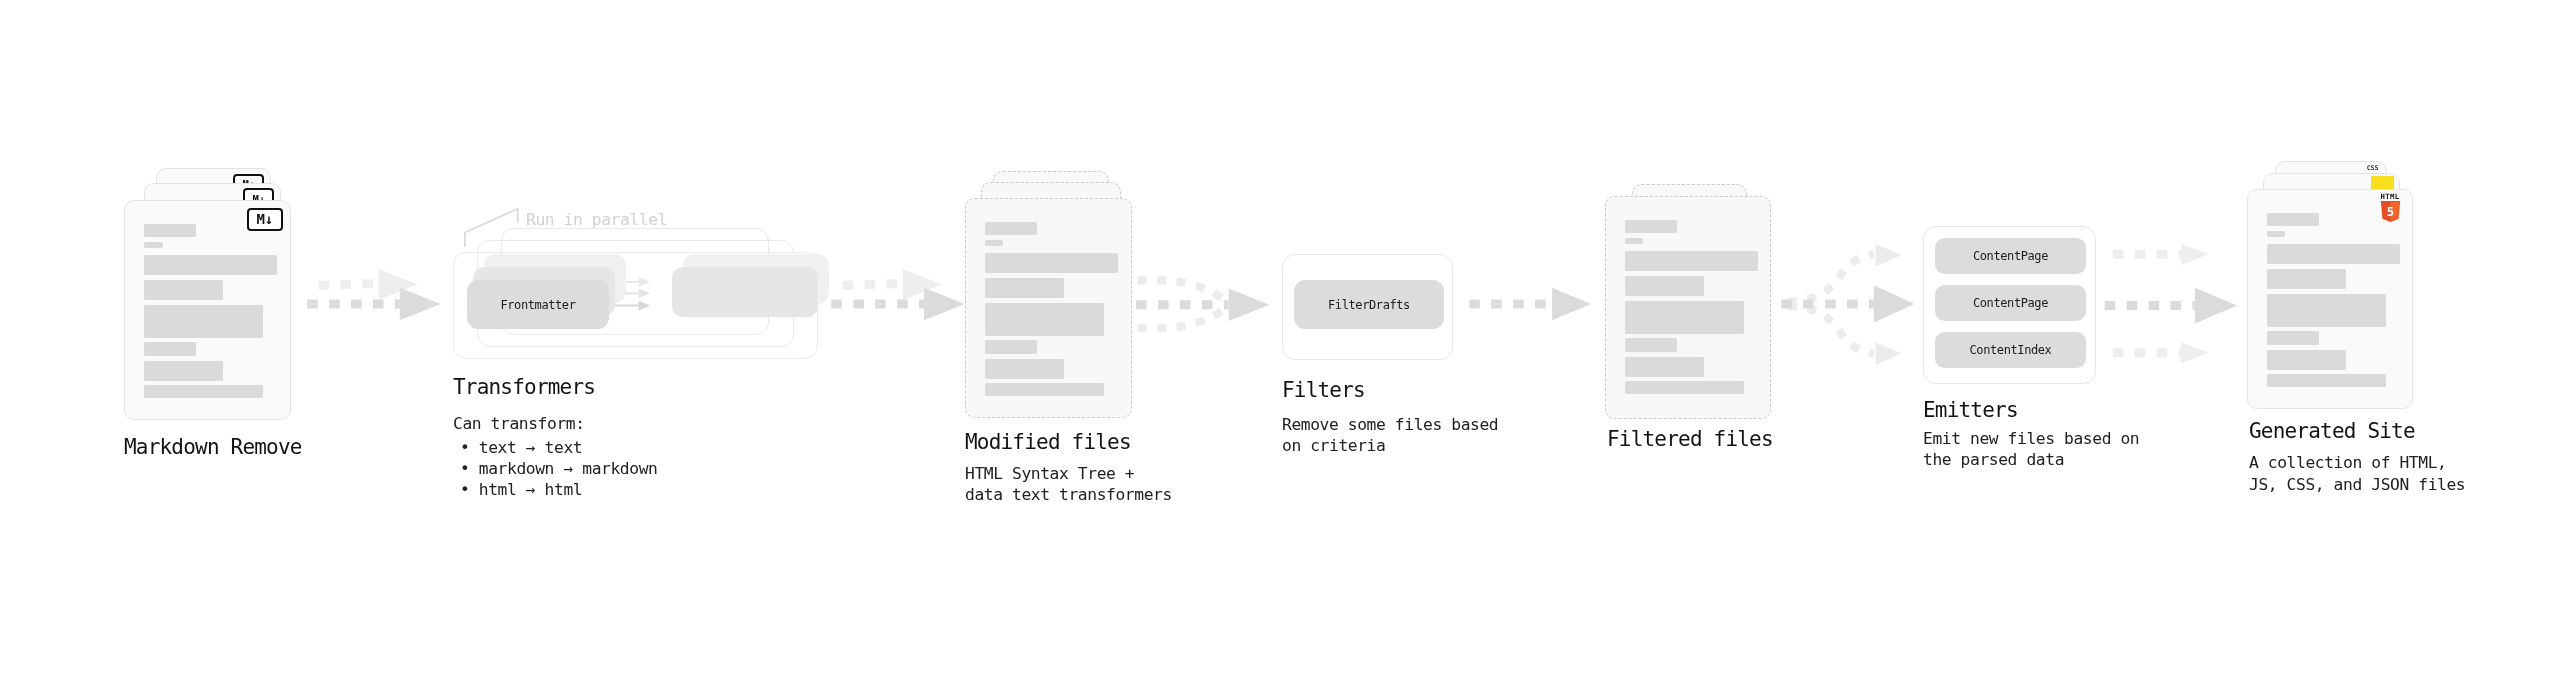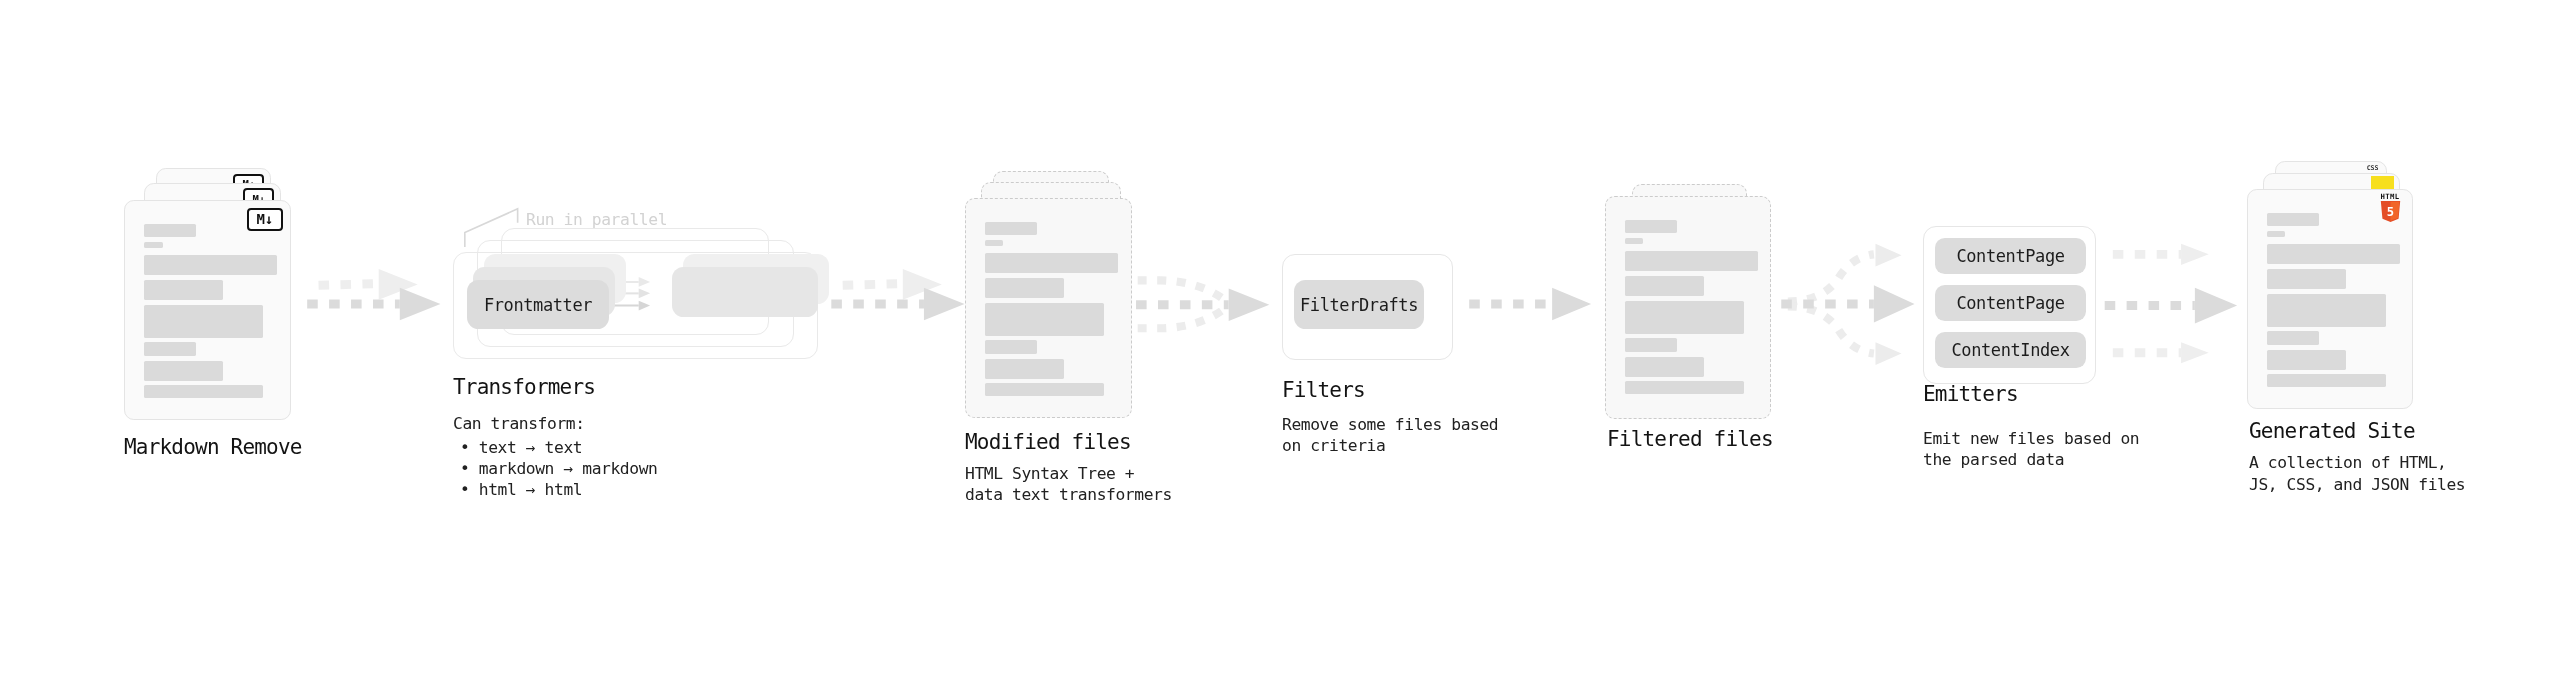--- a/index.html
+++ b/index.html
@@ -15,21 +15,21 @@
   .card.dashed{border:1.6px dashed #cbcbcb;background:#f8f8f8;}
   .ln{position:absolute;left:18.7px;background:#dadada;border-radius:1.6px;}
   .md-badge{position:absolute;background:#ffffff;border:2.4px solid #111111;border-radius:4.1px;
             display:flex;align-items:center;justify-content:center;
             font-weight:bold;color:#111111;}
   .md-badge.big{width:32.5px;height:19.5px;right:7.3px;top:6.5px;font-size:14px;}
   .md-badge.sm{width:27px;height:16.3px;right:5.7px;top:4.9px;font-size:10.6px;}
   .tbox{position:absolute;border:1.6px solid #e9e9e9;border-radius:13px;background:transparent;box-sizing:border-box;}
   .panel{position:absolute;background:#ffffff;border:1.6px solid #e6e6e6;border-radius:13px;box-sizing:border-box;}
   .pill{position:absolute;background:#dcdcdc;border-radius:11.4px;display:flex;align-items:center;justify-content:center;
-        font-size:17px;color:#1c1c1c;letter-spacing:-0.4px;white-space:nowrap;}
+        font-size:12px;color:#1c1c1c;letter-spacing:-0.4px;white-space:nowrap;}
   .pill.g1{background:#e6e6e6;}
   .pill.g2{background:#f0f0f0;}
   .title{position:absolute;font-size:21px;color:#131313;letter-spacing:-0.8px;white-space:nowrap;}
   .sub{position:absolute;font-size:16.3px;color:#212121;letter-spacing:-0.4px;white-space:nowrap;}
   .annotation{position:absolute;font-size:16.3px;color:#d2d2d2;letter-spacing:-0.4px;white-space:nowrap;}
   .css-badge{position:absolute;right:4.9px;top:2.4px;width:18px;text-align:center;
              font-size:6.5px;font-weight:bold;color:#333333;border-bottom:2.4px solid #2e6be6;padding-bottom:0.8px;}
   .js-badge{position:absolute;right:4.9px;top:1.6px;width:23px;height:13px;background:#f7df1e;}
   .html5-badge{position:absolute;right:9.8px;top:3.3px;width:24.4px;text-align:center;}
   .html5-badge .word{font-size:7.3px;font-weight:bold;color:#111111;letter-spacing:0.4px;line-height:8.1px;}
@@ -145,21 +145,21 @@
         <div class="ln" style="top: 141px; width: 52px; height: 14px;"></div>
         <div class="ln" style="top: 160px; width: 79px; height: 19.5px;"></div>
         <div class="ln" style="top: 184px; width: 119px; height: 13px;"></div>
       </div>
   </div>
   <div class="title" style="left:965px;top:430px">Modified files</div>
   <div class="sub" style="left:965px;top:464px">HTML Syntax Tree +</div>
   <div class="sub" style="left:965px;top:485px">data text transformers</div>
 
   <div class="panel" style="left:1282px;top:254px;width:171px;height:106px"></div>
-  <div class="pill" style="left:1294px;top:280px;width:130px;height:49px">FilterDrafts</div>
+  <div class="pill" style="left:1294px;top:280px;width:150px;height:49px">FilterDrafts</div>
   <div class="title" style="left:1282px;top:378px">Filters</div>
   <div class="sub" style="left:1282px;top:415px">Remove some files based</div>
   <div class="sub" style="left:1282px;top:436px">on criteria</div>
 
   <div class="stack" style="left:1605px;top:184px;width:171px;height:240px">
     <div class="card dashed" style="left:27px;top:0;width:115px;height:49px"></div>
     <div class="card dashed" style="left:0;top:12.2px;width:166px;height:223px">
         <div class="ln" style="top: 23px; width: 52px; height: 13px;"></div>
         <div class="ln" style="top: 41px; width: 18.7px; height: 5.7px;"></div>
         <div class="ln" style="top: 54px; width: 133px; height: 19.5px;"></div>
@@ -169,21 +169,21 @@
         <div class="ln" style="top: 160px; width: 79px; height: 19.5px;"></div>
         <div class="ln" style="top: 184px; width: 119px; height: 13px;"></div>
       </div>
   </div>
   <div class="title" style="left:1607px;top:427px">Filtered files</div>
 
   <div class="panel" style="left:1923px;top:226px;width:173px;height:158px"></div>
   <div class="pill" style="left:1935px;top:238px;width:151px;height:36px;border-radius:9.8px">ContentPage</div>
   <div class="pill" style="left:1935px;top:285px;width:151px;height:36px;border-radius:9.8px">ContentPage</div>
   <div class="pill" style="left:1935px;top:332px;width:151px;height:36px;border-radius:9.8px">ContentIndex</div>
-  <div class="title" style="left:1923px;top:382px">Emitters</div>
+  <div class="title" style="left:1923px;top:398px">Emitters</div>
   <div class="sub" style="left:1923px;top:429px">Emit new files based on</div>
   <div class="sub" style="left:1923px;top:450px">the parsed data</div>
 
   <div class="stack" style="left:2247px;top:161px;width:171px;height:252px">
     <div class="card" style="left:28.4px;top:0;width:112px;height:49px">
       <div class="css-badge"><span>CSS</span></div>
     </div>
     <div class="card" style="left:16.3px;top:12.2px;width:137px;height:49px">
       <div class="js-badge"></div>
     </div>

